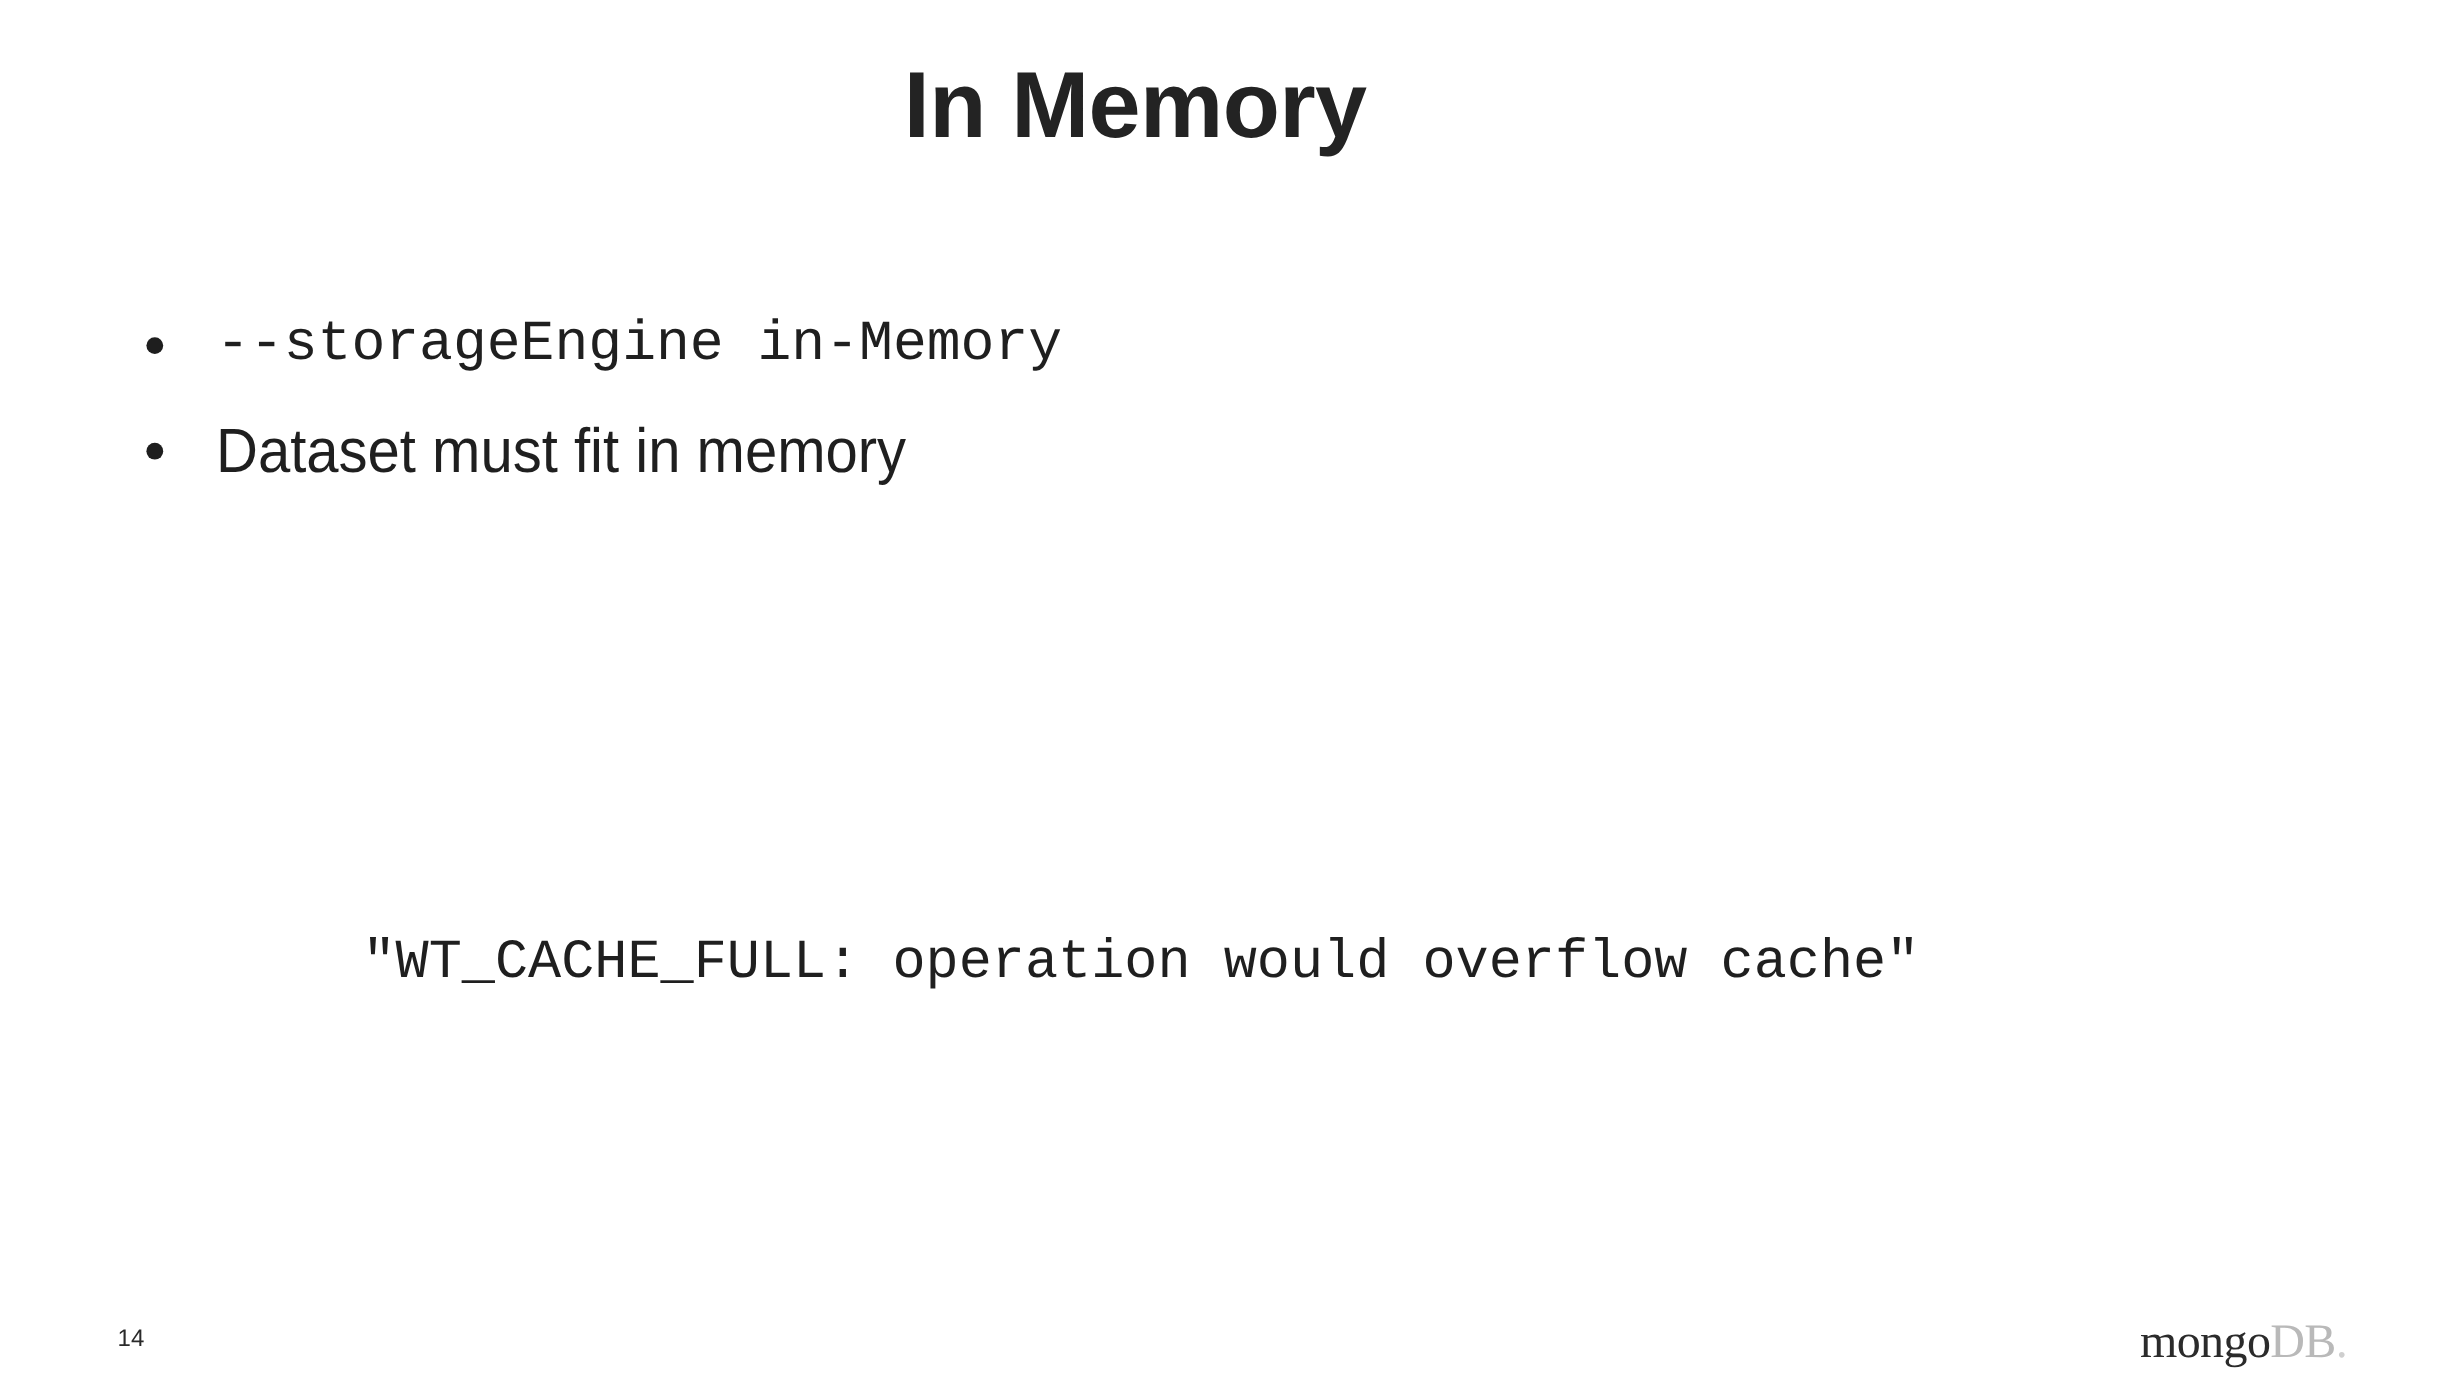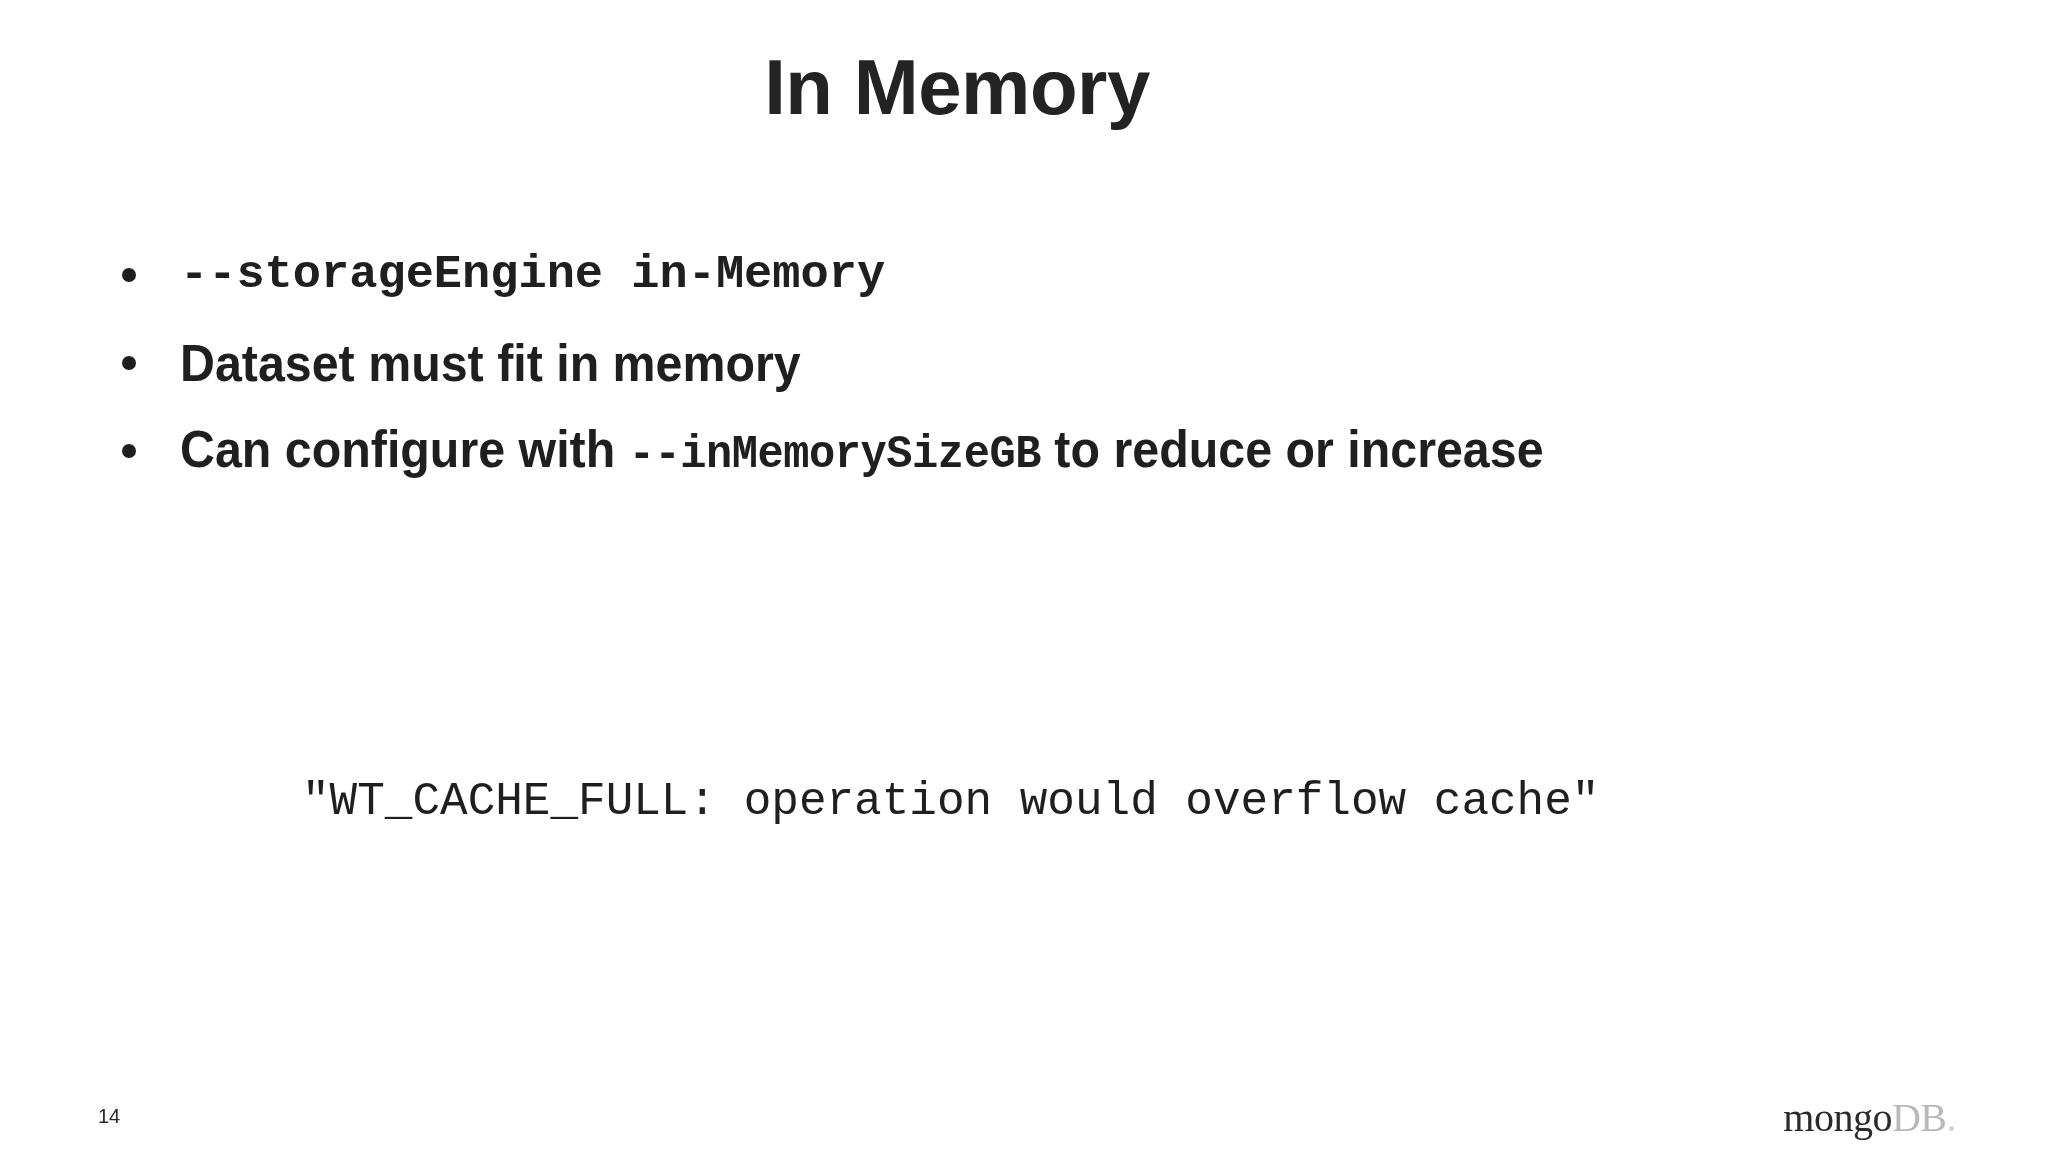--- a/index.html
+++ b/index.html
@@ -15,42 +15,41 @@
     background: #ffffff;
     overflow: hidden;
     font-family: "Liberation Sans", sans-serif;
     -webkit-font-smoothing: antialiased;
   }
 
   
   #slide-title {
     position: absolute;
     top: 48px;
-    left: 11px;
+    left: 0;
     width: 1892px;
     text-align: center;
     font-family: "Liberation Sans", sans-serif;
     font-weight: bold;
     font-size: 78px;
     line-height: 1.0;
     letter-spacing: -0.5px;
     color: #232323;
     white-space: nowrap;
   }
 
   
   #bullet-list {
     position: absolute;
-    top: 231px;
+    top: 244px;
     left: 118px;
     width: 1850px;
     list-style: none;
     margin: 0;
     padding: 0;
-    font-weight: bold;
   }
 
   .bullet-row {
     position: relative;
     height: 88px;
     padding-left: 62px;
     display: flex;
     align-items: center;
   }
 
@@ -140,24 +139,20 @@
       <span class="bullet-text mono-line">--storageEngine in-Memory</span>
     </li>
 
 
     <li class="bullet-row">
       <span class="bullet-dot"></span>
       <span class="bullet-text">Dataset must fit in memory</span>
     </li>
 
 
-    <li class="bullet-row">
-      <span class="bullet-dot"></span>
-      <span class="bullet-text"><span>Can configure with </span><span class="mono">--inMemorySizeGB</span><span> to reduce or increase</span></span>
-    </li>
 
 
   </ul>
 
   <div id="code-line">"WT_CACHE_FULL: operation would overflow cache"</div>
 
   <div id="page-number">14</div>
 
   <div id="mongodb-logo">
     <span class="logo-mongo">mongo</span><span class="logo-db">DB</span><span class="logo-dot">.</span>

